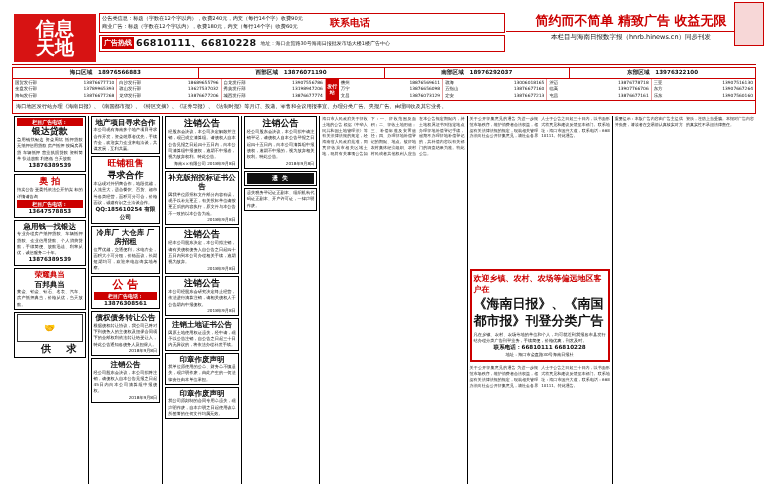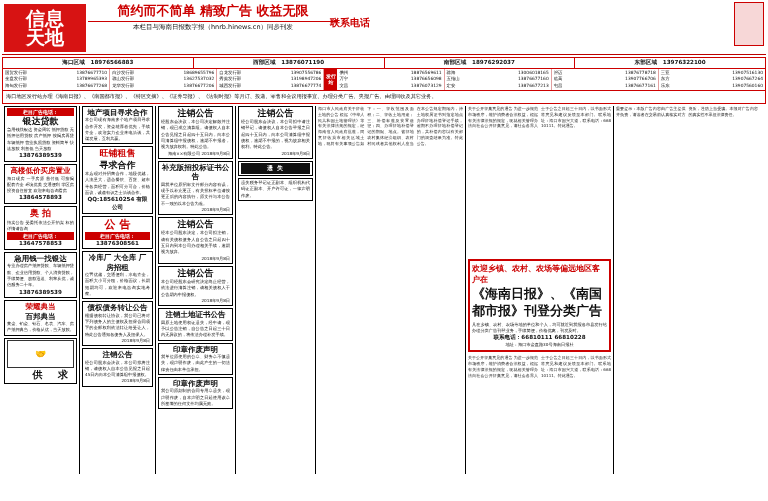--- a/index.html
+++ b/index.html
@@ -2,21 +2,21 @@
 <html><head>
 <meta charset="utf-8">
 <style>
   html,body{margin:0;padding:0;}
   body{
     width:768px;height:501px;overflow:hidden;
     background:#fff;
     font-family:"DejaVu Sans","Liberation Sans",sans-serif;
     font-size:5px;color:#111;
   }
-  .page{position:relative;width:768px;height:422px;box-sizing:border-box;padding:2px;}
+  .page{position:relative;width:768px;height:422px;box-sizing:border-box;padding:12px;}
 
   
   .masthead{display:flex;height:52px;border-bottom:1px solid #b00;}
   .logo{
     width:86px;background:#d71313;color:#fff;
     display:flex;align-items:center;justify-content:center;
     font-family:"DejaVu Serif","Liberation Serif",serif;
     font-weight:bold;line-height:1;letter-spacing:0;
     box-shadow:inset 0 0 0 2px #fff;
   }
@@ -118,20 +118,31 @@
 <div class="page">
 
   <div class="masthead">
     <div class="logo">
       <div class="logo-cn">
         <span>信息</span>
         <span>天地</span>
       </div>
     </div>
 
+    <div class="mast-mid">
+      <div class="rate-box">
+        <div>公告类信息：标题（字数在12个字以内），收费240元，内文（每行14个字）收费90元</div>
+        <div>商业广告：标题（字数在12个字以内），收费180元，内文（每行14个字）收费60元</div>
+      </div>
+      <div class="hot">
+        <span class="hot-label">广告热线</span>
+        <span class="hot-num">66810111、66810228</span>
+        <span class="hot-addr">地址：海口金贸路30号海南日报批发市场大楼1楼广告中心</span>
+      </div>
+    </div>
 
     <div class="mast-right">
       <div class="slogan">简约而不简单 精致广告 收益无限</div>
       <div class="slogan2">本栏目与海南日报数字报（hnrb.hinews.cn）同步刊发</div>
     </div>
 
     <div class="buy5">联系电话</div>
     <div class="stamp"></div>
   </div>
 
@@ -275,25 +286,20 @@
     <div class="col c1">
 
 
       <div class="ad">
         <div class="redbar">栏目广告电话：</div>
         <div class="ttl ttl-md">银达贷款</div>
         <div class="body">急用钱找银达 资金周转 抵押贷款 无抵押信用贷款 房产抵押 按揭房再贷 车辆抵押 营业执照贷款 资料简单 快速放款 利息低 当天放款</div>
         <div class="phone">13876389539</div>
       </div>
 
-      <div class="ad">
-        <div class="ttl ttl-sm ttl-red">高楼低价买房置业</div>
-        <div class="body">海口现房 一手房源 首付低 可按揭 配套齐全 环境优美 交通便利 学区房 投资自住皆宜 欢迎来电咨询看房</div>
-        <div class="phone">13864578893</div>
-      </div>
 
       <div class="ad">
         <div class="ttl ttl-md ttl-red">奥 拍</div>
         <div class="body">拍卖公告 受委托依法公开拍卖 标的详情请咨询</div>
         <div class="redbar">栏目广告电话：</div>
         <div class="phone">13647578853</div>
       </div>
 
       <div class="ad">
         <div class="ttl ttl-sm">急用钱一找银达</div>
@@ -322,28 +328,28 @@
       </div>
 
       <div class="ad">
         <div class="ttl ttl-md ttl-red">旺铺租售</div>
         <div class="ttl ttl-md">寻求合作</div>
         <div class="body">本店现对外招商合作，地段优越，人流量大，适合餐饮、百货、超市等各类经营，面积可分可合，价格面议，诚邀有识之士洽谈合作。</div>
         <div class="phone">QQ:185610254 有限公司</div>
       </div>
 
       <div class="ad">
+        <div class="ttl ttl-sm">冷库厂 大仓库 厂房招租</div>
+        <div class="body">位置优越，交通便利，水电齐全，面积大小可分租，价格面议，长期短期均可，欢迎来电咨询实地考察。</div>
+      </div>
+
+      <div class="ad">
         <div class="ttl ttl-lg ttl-red">公 告</div>
         <div class="redbar">栏目广告电话：</div>
         <div class="phone">13876308561</div>
-      </div>
-
-      <div class="ad">
-        <div class="ttl ttl-sm">冷库厂 大仓库 厂房招租</div>
-        <div class="body">位置优越，交通便利，水电齐全，面积大小可分租，价格面议，长期短期均可，欢迎来电咨询实地考察。</div>
       </div>
 
       <div class="ad">
         <div class="ttl ttl-sm">债权债务转让公告</div>
         <div class="body">根据债权转让协议，我公司已将对下列债务人的主债权及担保合同项下的全部权利依法转让给受让人，特此公告通知各债务人及担保人。</div>
         <div class="sig">2018年9月8日</div>
       </div>
 
       <div class="ad">
         <div class="ttl ttl-sm">注销公告</div>

